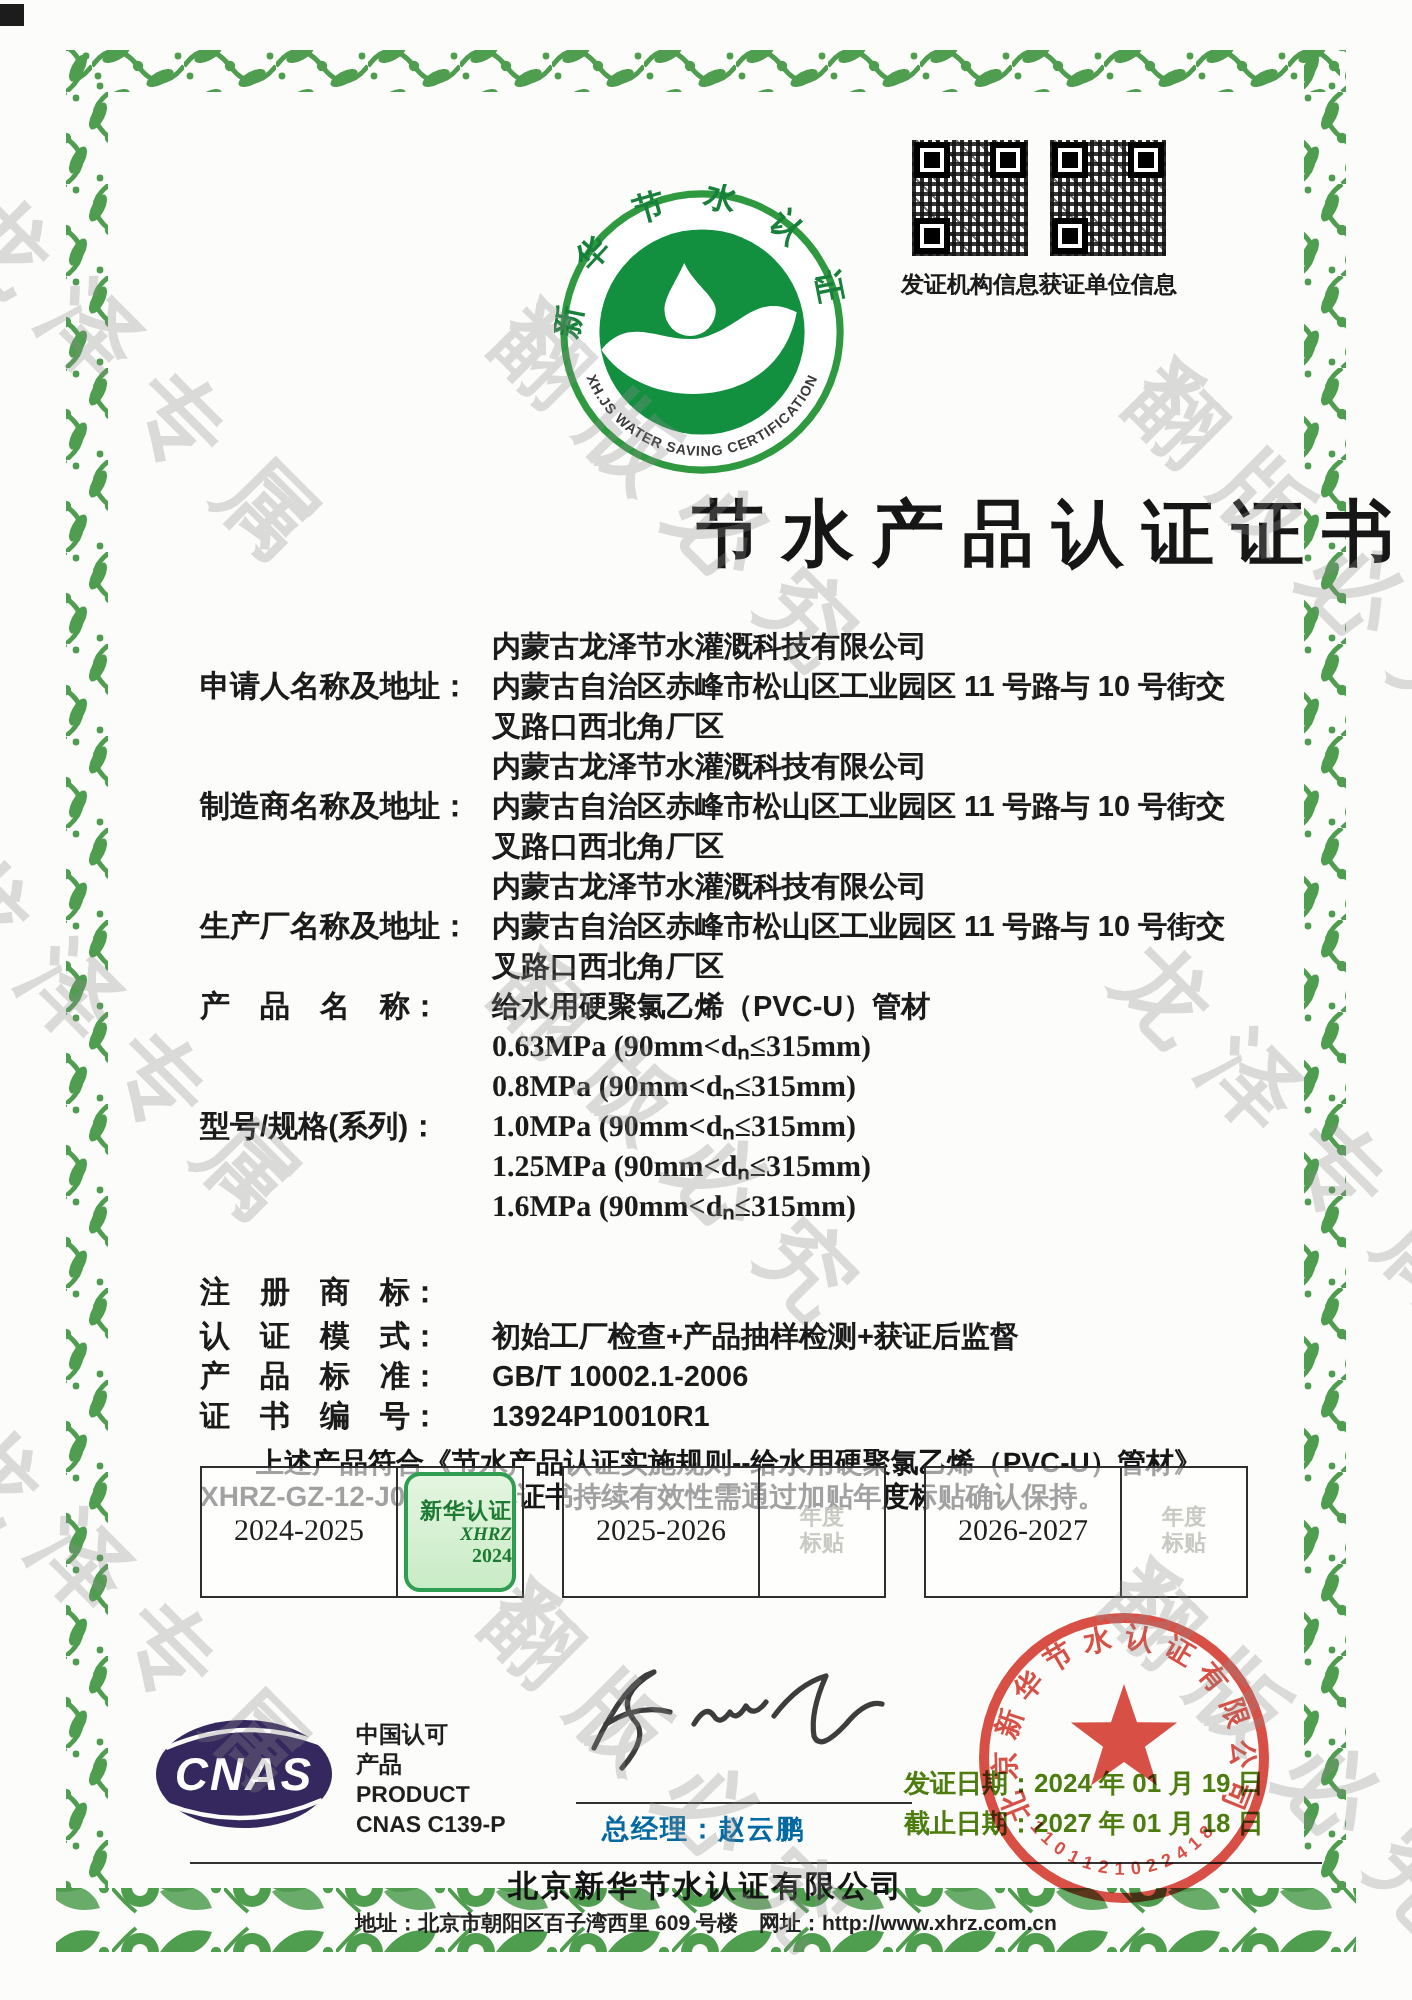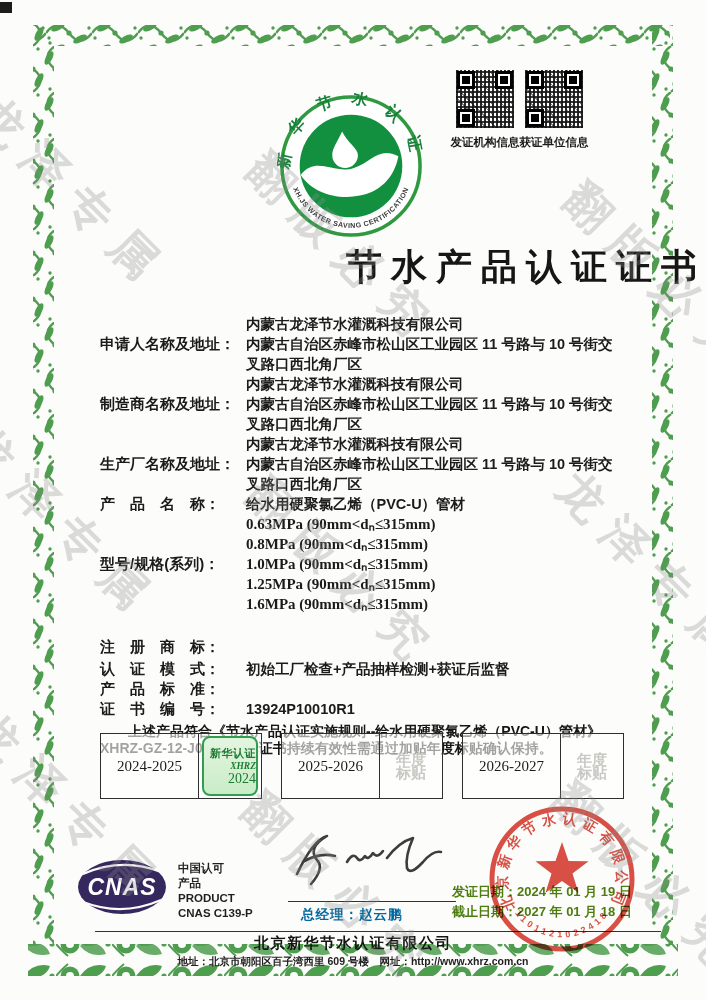--- a/index.html
+++ b/index.html
@@ -46,22 +46,22 @@
   .sticker-table{position:absolute;left:100px;top:733px;height:66px;z-index:3;}
   .sbox{position:absolute;top:0;width:160px;height:64px;border:1.5px solid #2e2e2e;display:flex;background:rgba(255,255,255,.6);}
   .sbox .period{flex:0 0 97px;display:flex;align-items:center;justify-content:center;
         font-size:15px;font-weight:normal;color:#1d1d1d;border-right:1.5px solid #2e2e2e;font-family:"Liberation Serif",serif;}
   .sbox .slot{flex:1;display:flex;align-items:center;justify-content:center;}
   .badge{width:52px;height:56px;border:2px solid #2f9e50;border-radius:8px;
          background:linear-gradient(#e4f5e0,#c9ecc6);display:flex;flex-direction:column;
          align-items:flex-end;justify-content:center;color:#1c7a33;}
   .badge .b1{font-size:11px;font-weight:bold;letter-spacing:.5px;}
   .badge .b2{font-size:9.5px;font-style:italic;font-weight:bold;font-family:"Liberation Serif",serif;}
-  .badge .b3{font-size:14px;font-weight:normal;font-family:"Liberation Serif",serif;}
-  .ph{color:#c9c9c3;font-size:15px;line-height:13px;text-align:center;font-weight:bold;}
+  .badge .b3{font-size:10px;font-weight:bold;font-family:"Liberation Serif",serif;}
+  .ph{color:#c9c9c3;font-size:11px;line-height:13px;text-align:center;font-weight:bold;}
 
   
   .cnas-logo{position:absolute;left:76px;top:856px;}
   .cnas-text{position:absolute;left:178px;top:861px;font-size:11.5px;font-weight:bold;color:#1f1f1f;line-height:15px;}
   .signature{position:absolute;left:283px;top:822px;}
   .sig-line{position:absolute;left:288px;top:901px;width:168px;border-top:1.5px solid #333;}
   .sig-name{position:absolute;left:301px;top:906px;font-size:13.5px;font-weight:bold;color:#0369a1;letter-spacing:1px;}
   .full-line{position:absolute;left:95px;top:931px;width:566px;border-top:1.5px solid #333;}
   .dates{position:absolute;left:452px;top:882px;font-size:13px;font-weight:bold;color:#4d7c0f;line-height:20px;white-space:nowrap;}
   .stamp{position:absolute;left:487px;top:804px;z-index:5;opacity:.88;mix-blend-mode:multiply;}
@@ -187,20 +187,21 @@
       <div class="row mt1">
         <div class="lab">注　册　商　标：</div>
         <div class="val"></div>
       </div>
       <div class="row mt2">
         <div class="lab">认　证　模　式：</div>
         <div class="val">初始工厂检查+产品抽样检测+获证后监督</div>
       </div>
       <div class="row">
         <div class="lab">产　品　标　准：</div>
+        <div class="val">GB/T 10002.1-2006</div>
       </div>
       <div class="row">
         <div class="lab">证　书　编　号：</div>
         <div class="val">13924P10010R1</div>
       </div>
       <div class="statement">
         <span class="s1">上述产品符合《节水产品认证实施规则--给水用硬聚氯乙烯（PVC-U）管材》</span>
         <span class="s2">XHRZ-GZ-12-J03-01。本证书持续有效性需通过加贴年度标贴确认保持。</span>
       </div>
     </div>

